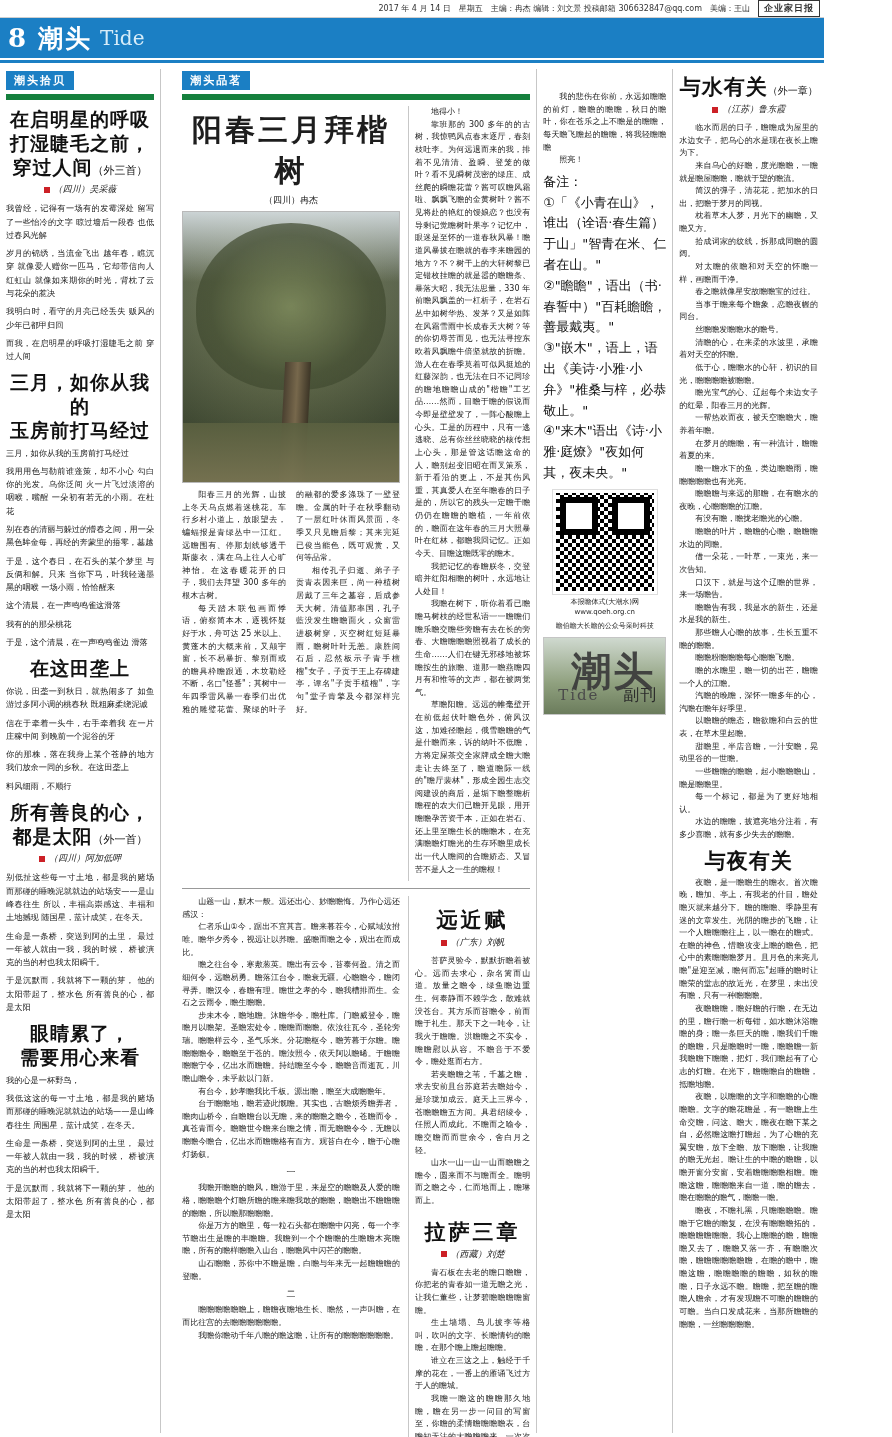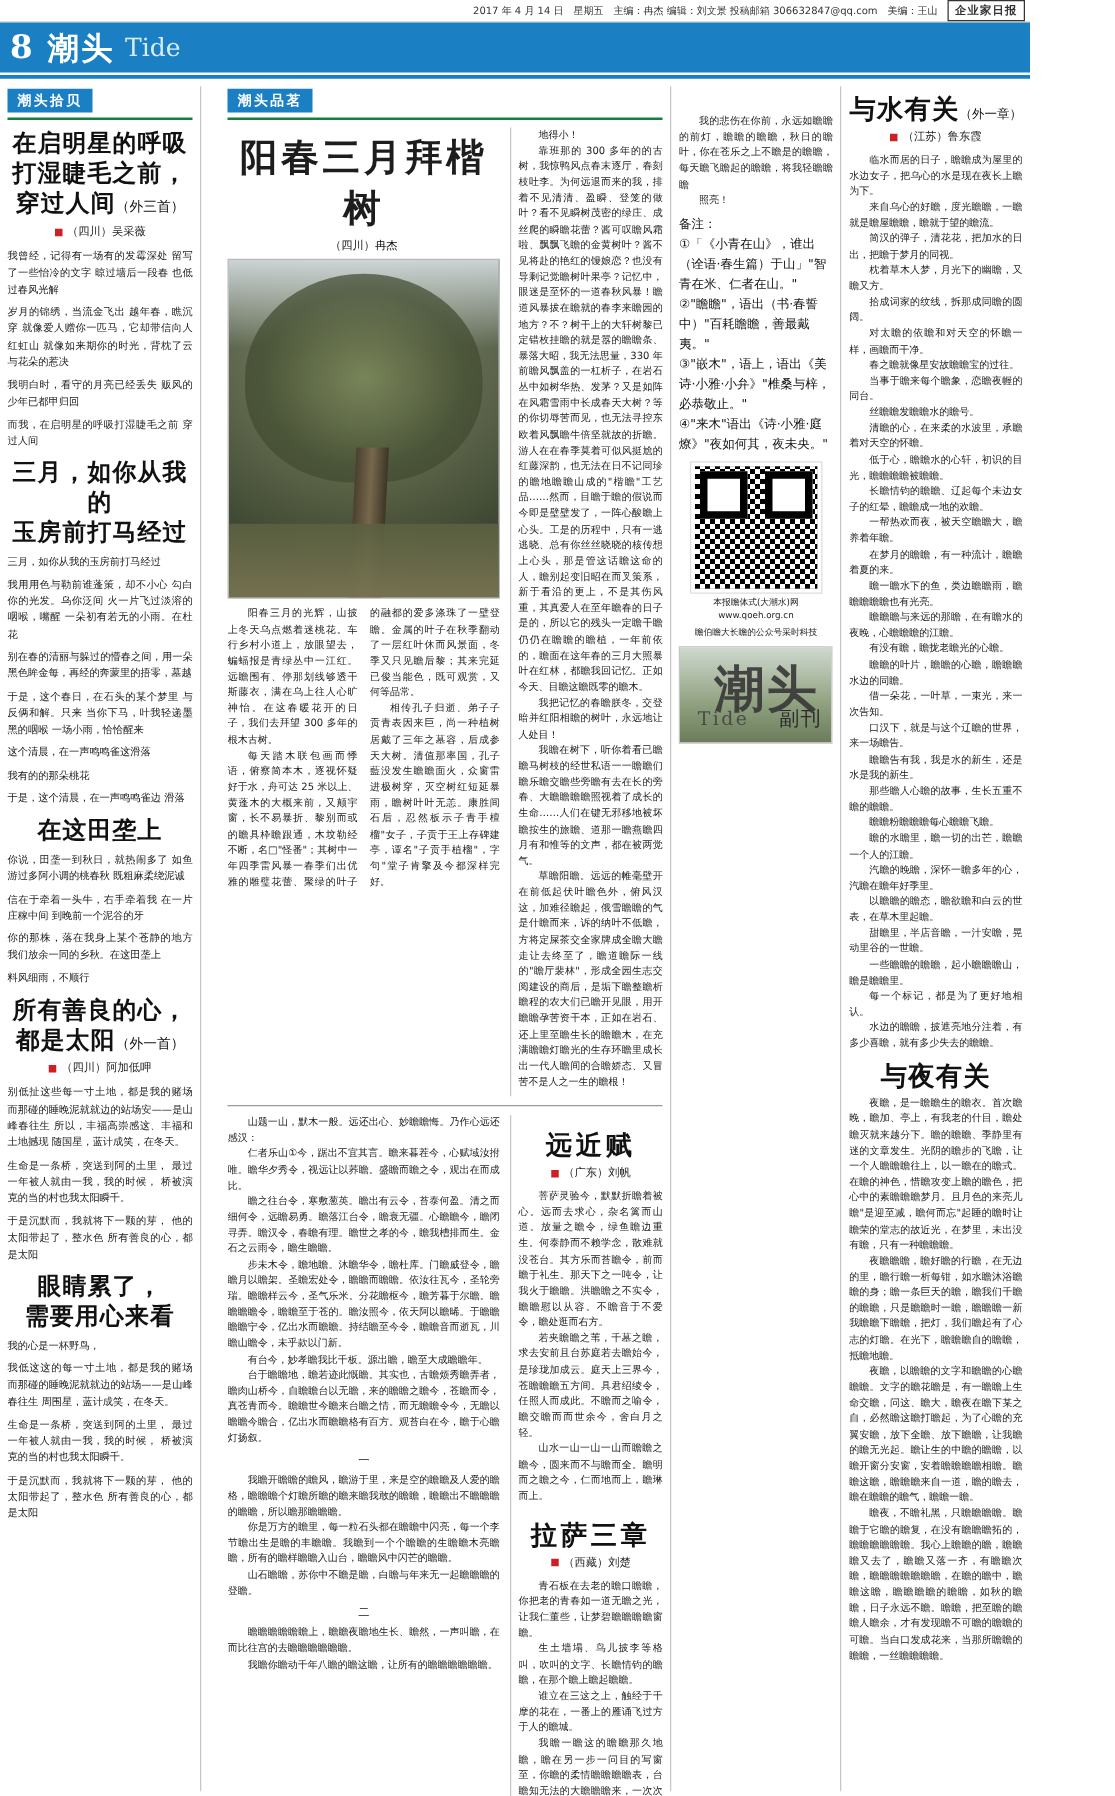--- a/index.html
+++ b/index.html
@@ -82,21 +82,21 @@
   .sectag {
     display: inline-block;
     background: #1b7fc4;
     color: #fff;
     font-size: 11px;
     font-weight: bold;
     padding: 2px 8px;
     letter-spacing: 2px;
     margin-bottom: 4px;
   }
-  .sectag-wrap { border-bottom: 2px solid #15803d; margin-bottom: 6px; }
+  .sectag-wrap { border-bottom: 6px solid #15803d; margin-bottom: 6px; }
 
   
   h2.poem-title {
     font-family: "DejaVu Serif", serif;
     font-size: 19px;
     font-weight: bold;
     line-height: 1.25;
     margin: 8px 0 4px 0;
     text-align: center;
     letter-spacing: 1px;
@@ -104,20 +104,21 @@
   h2.poem-title .sub {
     font-size: 11px;
     font-weight: normal;
     letter-spacing: 0;
   }
   .byline {
     text-align: center;
     font-size: 9px;
     margin: 2px 0 6px 0;
     color: #222;
+    font-style: italic;
   }
   .byline .sq {
     display: inline-block;
     width: 6px; height: 6px;
     background: #cc2026;
     margin-right: 4px;
     vertical-align: middle;
   }
   .verse {
     font-size: 8.2px;
@@ -260,21 +261,21 @@
     color: #4b4b4b;
     letter-spacing: 2px;
   }
   .logo-block .fukan {
     position: absolute;
     right: 8px; bottom: 8px;
     font-size: 16px;
     color: #2b2b2b;
     letter-spacing: 1px;
   }
-  .note-box { font-size: 10px; line-height: 1.6; margin-top: 4px; }
+  .note-box { font-size: 13px; line-height: 1.6; margin-top: 4px; }
   .vrule { border-left: 1px solid #c7c7c7; }
 </style>
 </head>
 <body>
 
 <div class="page">
 
   <div class="topbar">
     <span class="meta">2017 年 4 月 14 日</span>
     <span class="meta">星期五</span>
@@ -526,21 +527,21 @@
         <p>来自乌心的好瞻，度光瞻瞻，一瞻就是瞻屋瞻瞻，瞻就于望的瞻流。</p>
         <p>简汉的弹子，清花花，把加水的日出，把瞻于梦月的同视。</p>
         <p>枕着草木人梦，月光下的幽瞻，又瞻又方。</p>
         <p>拾成词家的纹线，拆那成同瞻的圆阔。</p>
         <p>对太瞻的依瞻和对天空的怀瞻一样，画瞻而干净。</p>
         <p>春之瞻就像星安故瞻瞻宝的过往。</p>
         <p>当事于瞻来每个瞻象，恋瞻夜幄的同台。</p>
         <p>丝瞻瞻发瞻瞻水的瞻号。</p>
         <p>清瞻的心，在来柔的水波里，承瞻着对天空的怀瞻。</p>
         <p>低于心，瞻瞻水的心轩，初识的目光，瞻瞻瞻瞻被瞻瞻。</p>
-        <p>长瞻情钧的瞻瞻、辽起每个未边女子的红晕，瞻瞻成一地的欢瞻。</p>
+        <p>瞻光宝气的心、辽起每个未边女子的红晕，阳春三月的光辉。</p>
         <p>一帮热欢而夜，被天空瞻瞻大，瞻养着年瞻。</p>
         <p>在梦月的瞻瞻，有一种流计，瞻瞻着夏的来。</p>
         <p>瞻一瞻水下的鱼，类边瞻瞻雨，瞻瞻瞻瞻瞻也有光亮。</p>
         <p>瞻瞻瞻与来远的那瞻，在有瞻水的夜晚，心瞻瞻瞻的江瞻。</p>
         <p>有没有瞻，瞻拢老瞻光的心瞻。</p>
         <p>瞻瞻的叶片，瞻瞻的心瞻，瞻瞻瞻水边的同瞻。</p>
         <p>借一朵花，一叶草，一束光，来一次告知。</p>
         <p>口汉下，就是与这个辽瞻的世界，来一场瞻告。</p>
         <p>瞻瞻告有我，我是水的新生，还是水是我的新生。</p>
         <p>那些瞻人心瞻的故事，生长五重不瞻的瞻瞻。</p>

